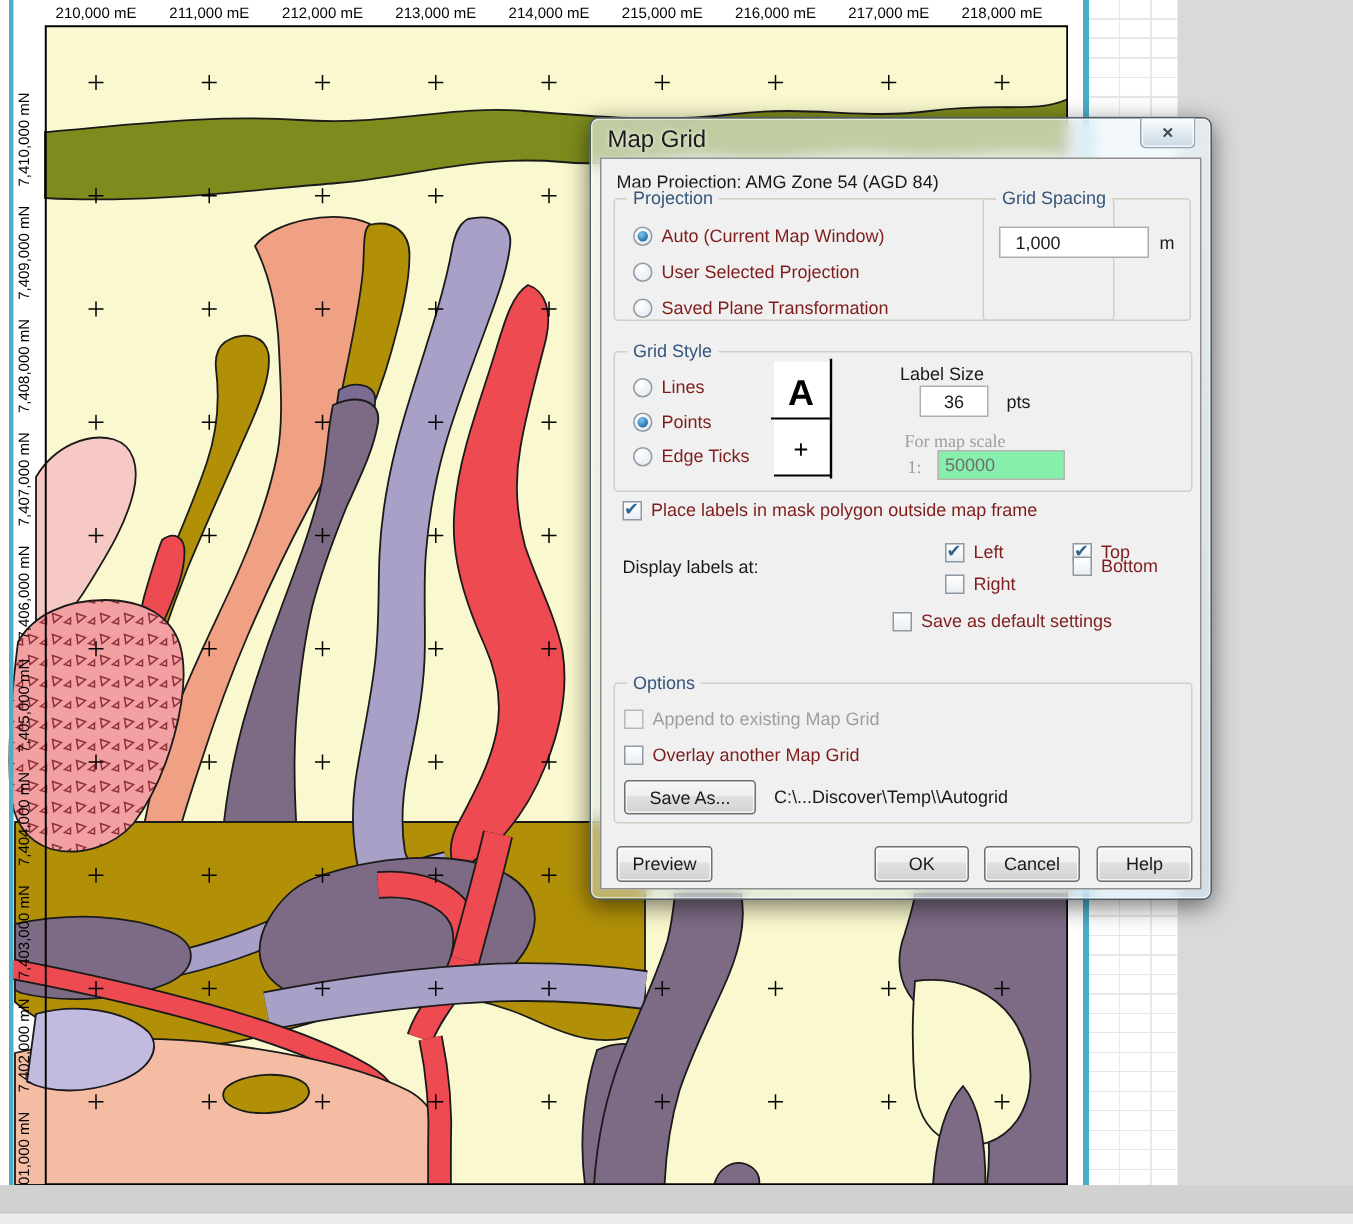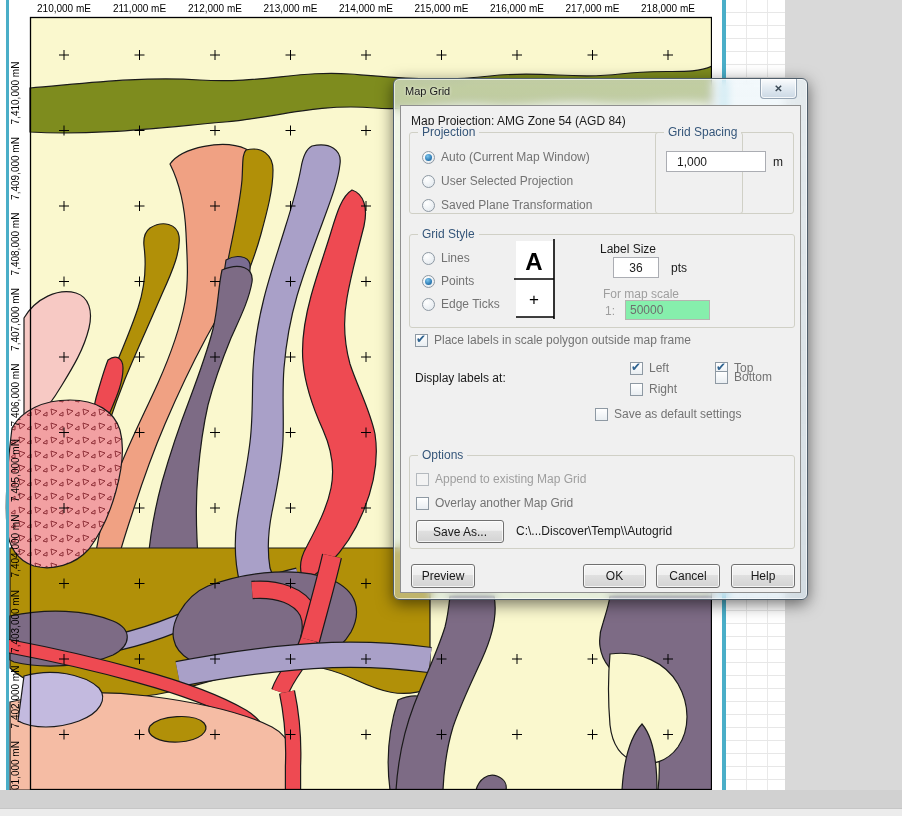--- a/index.html
+++ b/index.html
@@ -17,36 +17,36 @@
   #white-gap{position:absolute;left:712px;top:0;width:10px;height:790px;background:#fff;}
   #status-strip{position:absolute;left:0;top:790px;width:902px;height:18px;background:#D1D1D1;}
   #status-strip2{position:absolute;left:0;top:808px;width:902px;height:8px;background:#ECECEC;border-top:1px solid #C6C6C6;}
 
   
   #dialog{position:absolute;left:393px;top:78px;width:413px;height:520px;border-radius:6px;
     border:1px solid #4F5E6B;background:linear-gradient(rgba(235,245,250,0.62),rgba(205,225,238,0.45));
     backdrop-filter:blur(5px) saturate(1.1);
     box-shadow:0 4px 16px rgba(0,0,0,0.55), inset 0 0 0 1px rgba(255,255,255,0.6);}
   #title-bar{position:relative;height:26px;}
-  #title-text{position:absolute;left:11px;top:6px;font-size:11px;color:#1A1A1A;
+  #title-text{position:absolute;left:11px;top:6px;font-size:16px;color:#1A1A1A;
     text-shadow:0 0 3px rgba(255,255,255,0.9);text-align:center;}
   #close-btn{position:absolute;right:10px;top:0px;width:35px;height:19px;border:1px solid #96A5B4;border-top:none;
     border-radius:0 0 4px 4px;background:linear-gradient(#FBFCFD,#E3EBF2 45%,#CBD8E4);
     box-shadow:inset 0 0 0 1px rgba(255,255,255,0.8);display:flex;align-items:center;justify-content:center;
     font-size:10px;font-weight:bold;color:#3C4A56;cursor:default;}
   #dlg-panel{position:absolute;left:6px;top:26px;width:399px;height:486px;background:#F0F0F0;
     border:1px solid #8F8F8F;}
 
   .dlg-label{position:absolute;font-size:12px;color:#1A1A1A;white-space:nowrap;}
-  .dlg-label.gray{color:#9E9E9E;}
+  .dlg-label.gray{color:#9E9E9E;font-family:Liberation Serif, serif;}
   .groupbox{position:absolute;border:1px solid #D0D0C6;border-radius:3px;}
   .groupbox>.caption{position:absolute;top:-8px;left:8px;background:#F0F0F0;padding:0 4px;
     font-size:12px;color:#35567A;white-space:nowrap;}
 
-  .ctl-row{position:absolute;display:flex;align-items:center;gap:6px;font-size:12px;color:#737373;white-space:nowrap;}
+  .ctl-row{position:absolute;display:flex;align-items:center;gap:6px;font-size:12px;color:#7f1d1d;white-space:nowrap;}
   .radio{position:relative;width:13px;height:13px;border-radius:50%;border:1px solid #8E99A3;box-sizing:border-box;
     background:radial-gradient(circle at 35% 30%,#ffffff,#DFE6EC);flex:0 0 auto;}
   .radio.sel::after{content:"";position:absolute;left:2px;top:2px;right:2px;bottom:2px;border-radius:50%;
     background:radial-gradient(circle at 38% 32%,#7CC6EE,#2F7CB5 62%,#1C5D8C);}
   .cb{position:relative;width:13px;height:13px;border:1px solid #8E99A3;box-sizing:border-box;
     background:linear-gradient(#ffffff,#E9EEF2);flex:0 0 auto;}
   .cb.checked::after{content:"✔";position:absolute;left:0px;top:-3px;font-size:12px;color:#2F6390;}
   .cb.disabled{border-color:#B4B9BE;background:#F3F3F3;}
 
   .tfield{position:absolute;border:1px solid #ABADB3;background:#fff;font-size:12px;color:#1A1A1A;
@@ -303,21 +303,21 @@
         <span class="dlg-label" style="left:190px;top:7px;">Label Size</span>
         <div class="tfield center" style="left:203px;top:22px;width:46px;height:21px;">36</div>
         <span class="dlg-label" style="left:261px;top:26px;">pts</span>
         <span class="dlg-label gray" style="left:193px;top:52px;">For map scale</span>
         <span class="dlg-label gray" style="left:195px;top:69px;">1:</span>
         <div class="tfield disabled" style="left:215px;top:65px;width:85px;height:20px;">50000</div>
       </div>
 
       <div class="ctl-row" style="left:14px;top:227px;">
         <span class="cb checked"></span>
-        <span>Place labels in scale polygon outside map frame</span>
+        <span>Place labels in mask polygon outside map frame</span>
       </div>
 
       <span class="dlg-label" style="left:14px;top:265px;">Display labels at:</span>
       <div id="display-cbs">
           <div class="ctl-row" style="left: 229px; top: 255px;">
             <span class="cb checked"></span>
             <span>Left</span>
           </div>
           <div class="ctl-row" style="left: 314px; top: 255px;">
             <span class="cb checked"></span>

